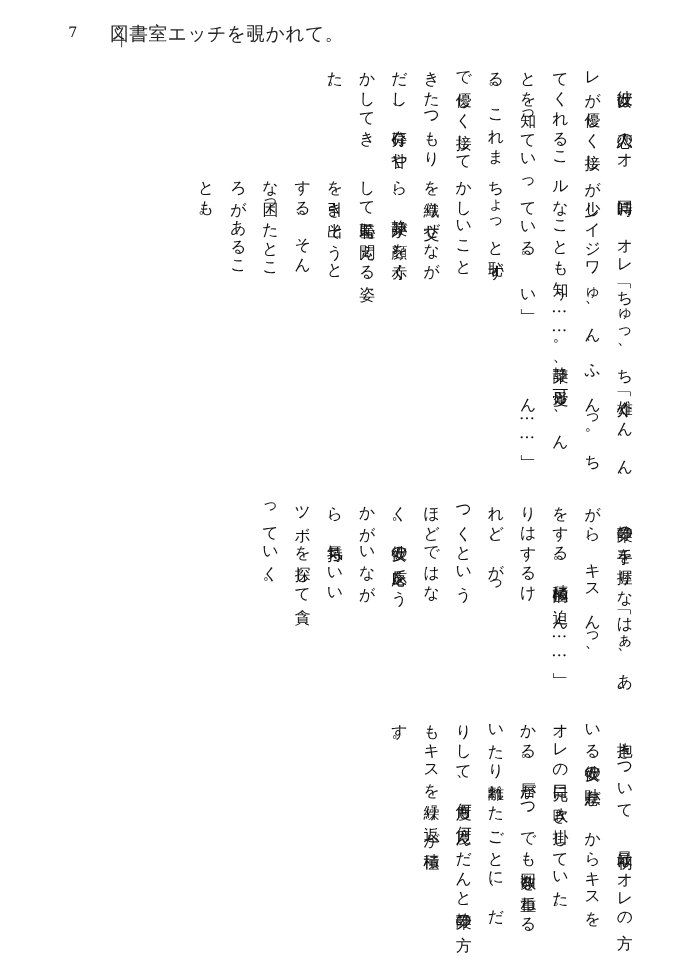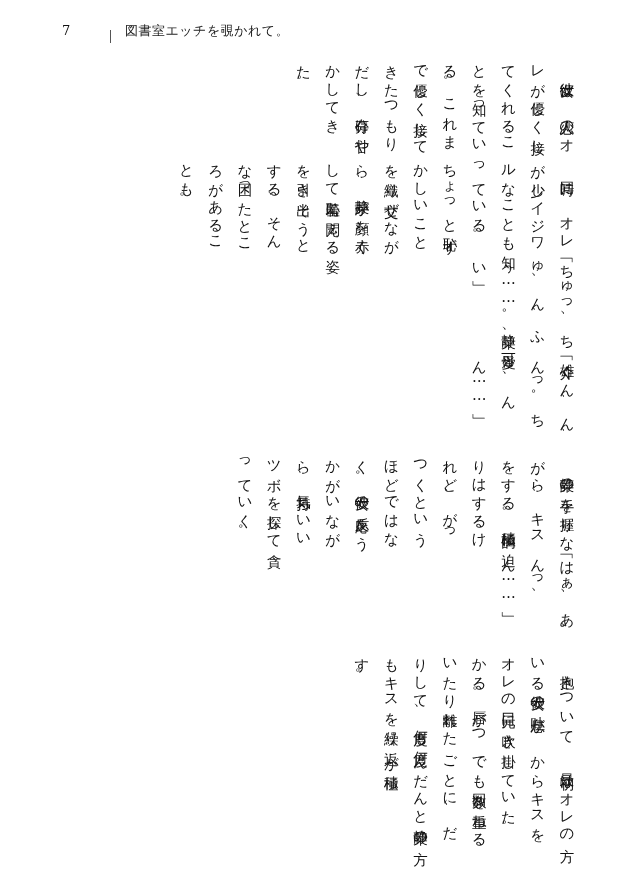--- a/index.html
+++ b/index.html
@@ -37,23 +37,23 @@
     position: absolute;
     left: 62px;
     top: 0;
     font-size: 13px;
     line-height: 26px;
     color: #111111;
     font-family: "DejaVu Serif", "Liberation Serif", serif;
   }
   .running-title {
     position: absolute;
-    left: 125px;
+    left: 100px;
     top: 0;
-    font-size: 13px;
+    font-size: 17px;
     line-height: 26px;
     color: #222222;
     letter-spacing: 0.5px;
     white-space: nowrap;
     font-family: "DejaVu Sans", "Liberation Sans", sans-serif;
   }
   .header-rule {
     position: absolute;
     left: 110px;
     top: 12px;

